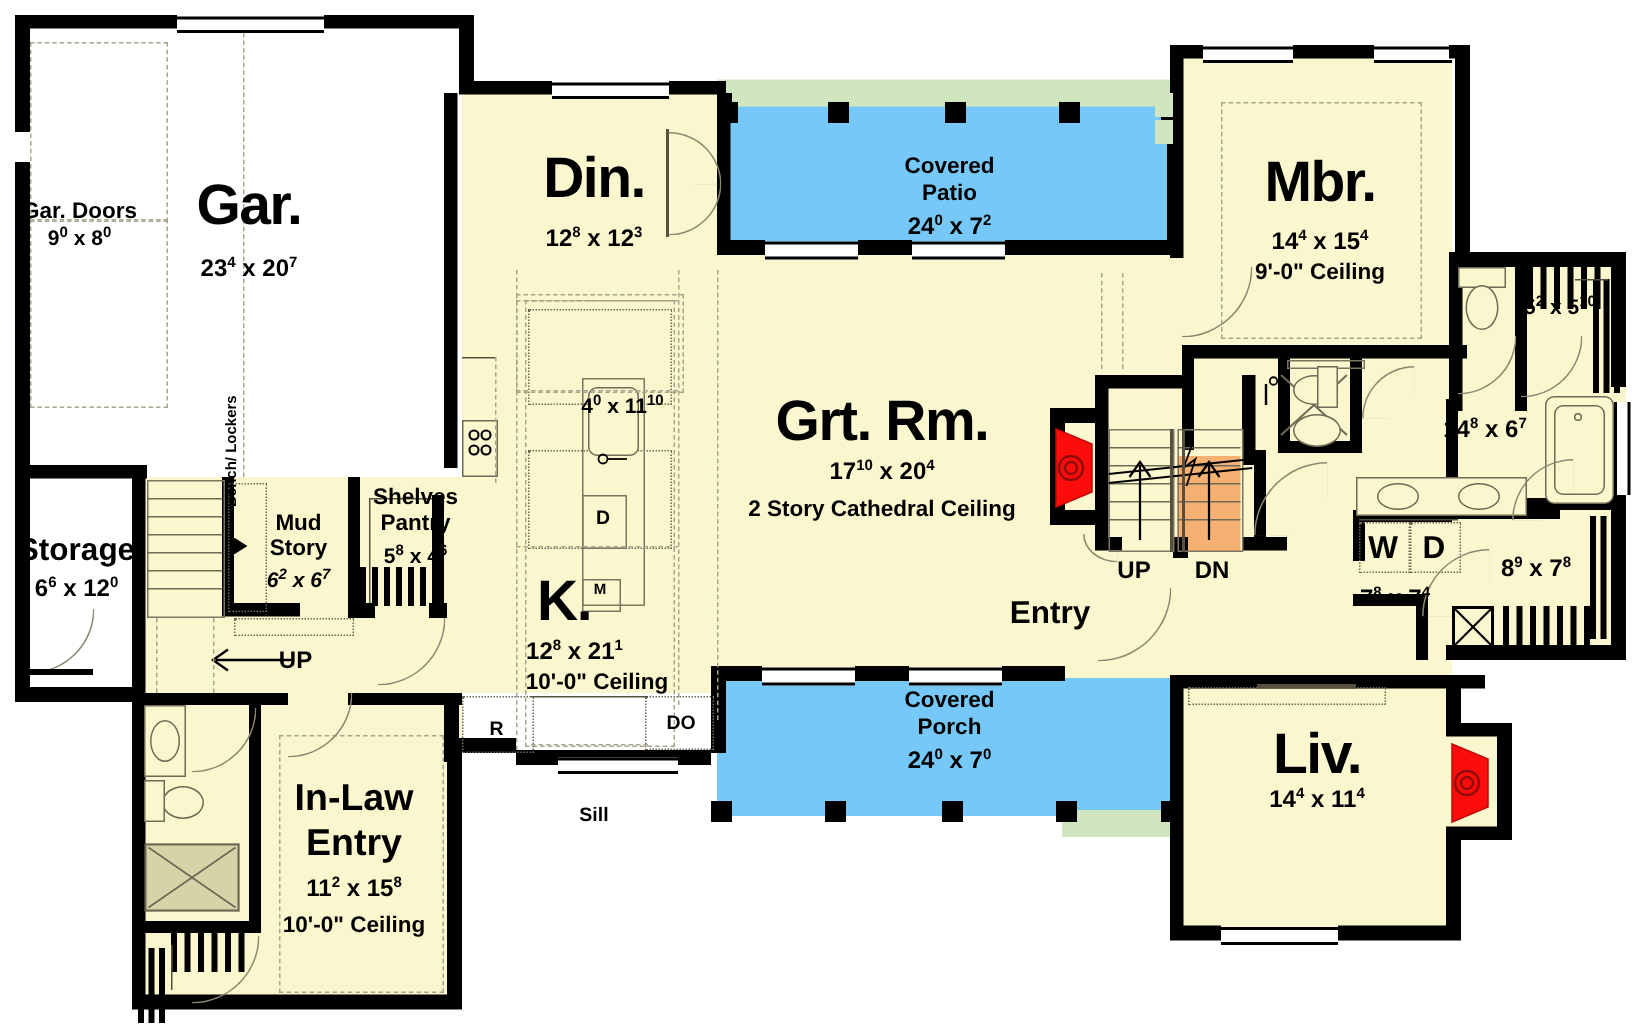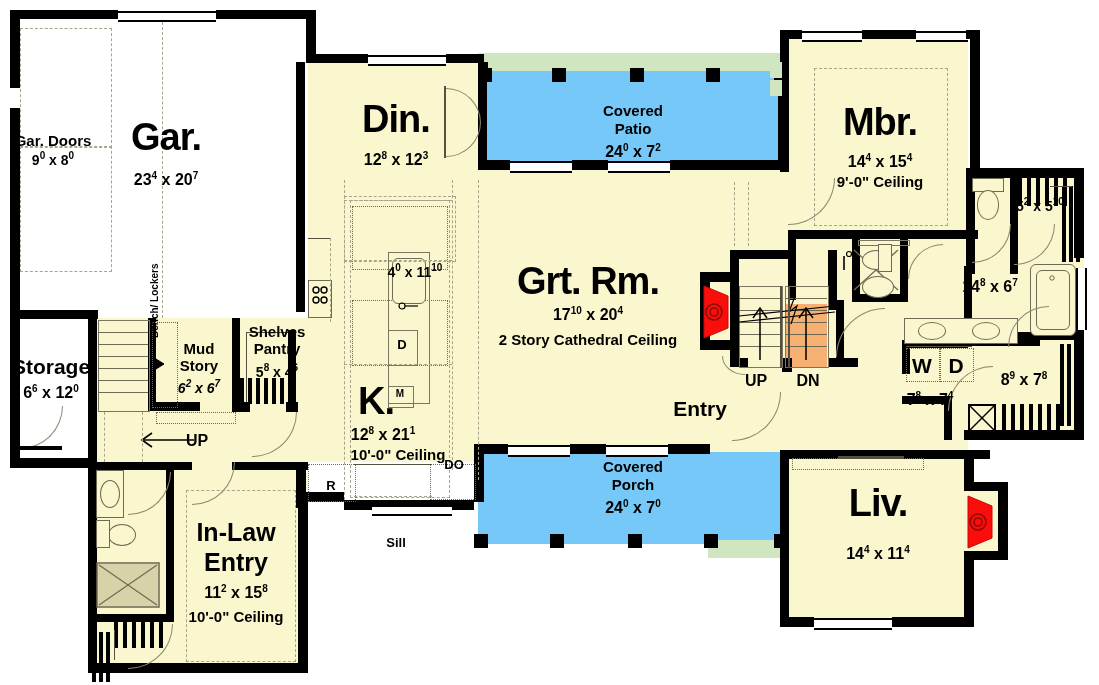--- a/index.html
+++ b/index.html
@@ -488,21 +488,21 @@
 
   <div class="dim ctr" style="left:415px;top:262px;font-size:14px;">
     <span>4</span><sup>0</sup>
     <span>x</span>
     <span>11</span><sup>10</sup>
   </div>
 
   <div class="lbl xs ctr" style="left:402px;top:338px;">D</div>
   <div class="lbl tiny ctr" style="left:400px;top:389px;">M</div>
   <div class="lbl xs ctr" style="left:331px;top:479px;">R</div>
-  <div class="lbl xs ctr" style="left:454px;top:458px;">DO</div>
+  <div class="lbl xs ctr" style="left:454px;top:475px;">DO</div>
   <div class="lbl xs ctr" style="left:396px;top:497px;margin-top:39px;">Sill</div>
 
   <div class="lbl sm ctr" style="left:277px;top:324px;">Shelves</div>
   <div class="lbl sm ctr" style="left:277px;top:341px;">Pantry</div>
   <div class="dim ctr" style="left:277px;top:362px;font-size:14px;">
     <span>5</span><sup>8</sup>
     <span>x</span>
     <span>4</span><sup>6</sup>
   </div>
 
@@ -558,21 +558,21 @@
     <span>7</span><sup>4</sup>
   </div>
 
   <div class="dim ctr" style="left:1024px;top:370px;">
     <span>8</span><sup>9</sup>
     <span>x</span>
     <span>7</span><sup>8</sup>
   </div>
 
   <div class="lbl big ctr" style="left:878px;top:484px;">Liv.</div>
-  <div class="dim ctr" style="left:878px;top:544px;">
+  <div class="dim ctr" style="left:878px;top:524px;">
     <span>14</span><sup>4</sup>
     <span>x</span>
     <span>11</span><sup>4</sup>
   </div>
 
   <div class="lbl mid ctr" style="left:236px;top:519px;font-size:25px;">In-Law</div>
   <div class="lbl mid ctr" style="left:236px;top:549px;font-size:25px;">Entry</div>
   <div class="dim ctr" style="left:236px;top:583px;">
     <span>11</span><sup>2</sup>
     <span>x</span>

